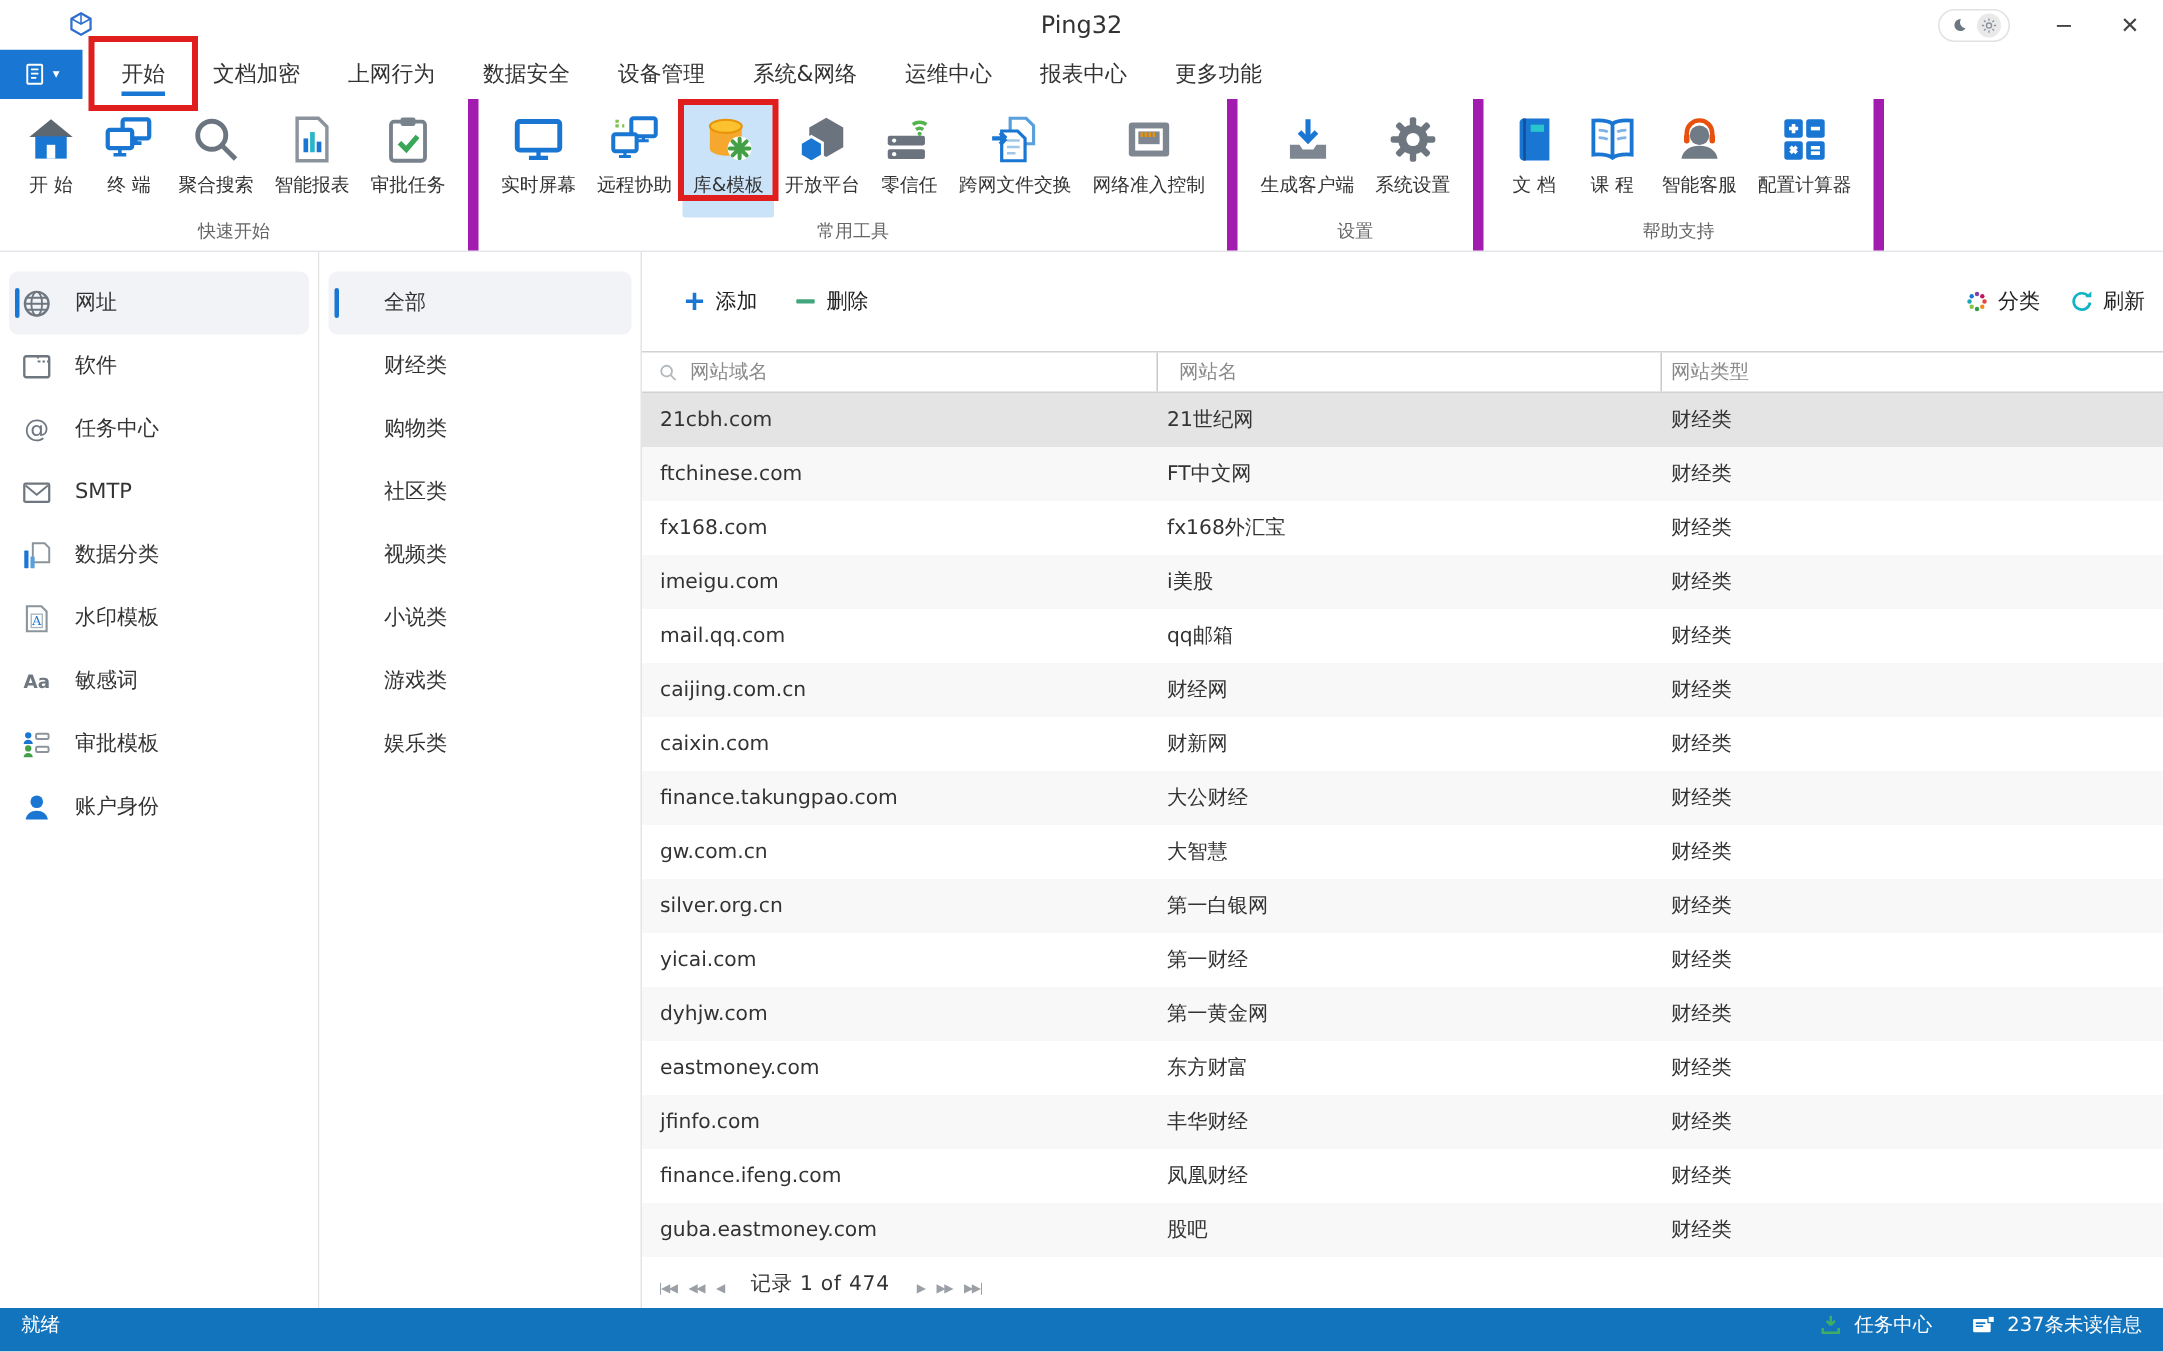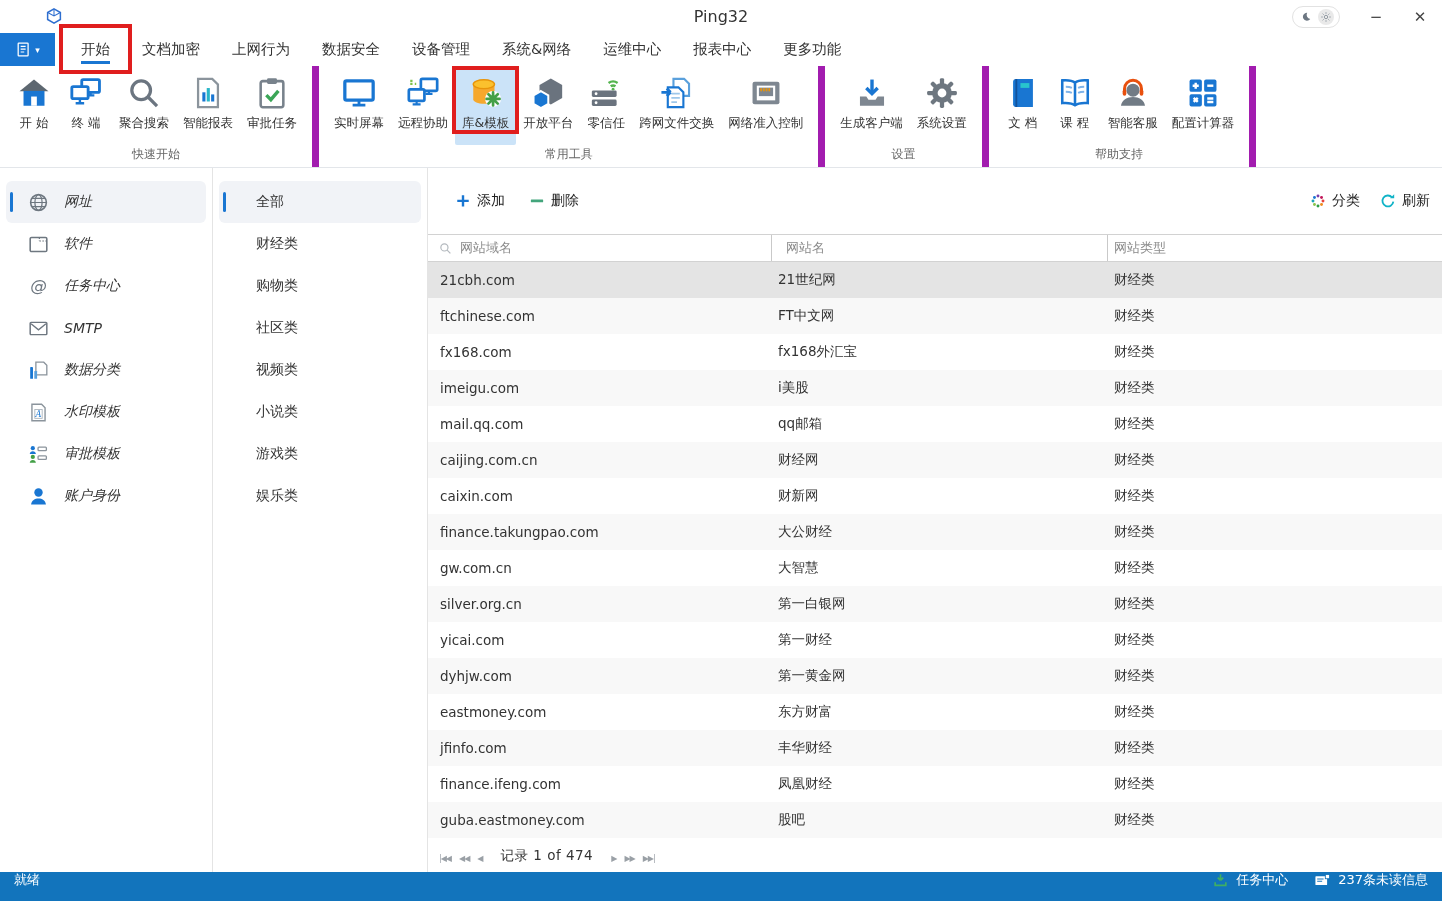--- a/index.html
+++ b/index.html
@@ -38,21 +38,21 @@
   .rtool .anno{top:-3px;left:-3px;right:-3px;bottom:11px;}
   .ticon{width:34px;height:34px;display:block;}
   .ticon svg{width:100%;height:100%;}
   .tlabel{margin-top:5px;font-size:12.5px;color:#333;white-space:nowrap;}
   .glabel{height:22px;line-height:19px;text-align:center;font-size:12px;color:#666;}
 
   
   .main{flex:1;display:flex;min-height:0;}
   .sidebar{width:213px;border-right:1px solid #e4e4e4;padding-top:13px;background:#fff;}
   .catbar{width:215px;border-right:1px solid #e4e4e4;padding-top:13px;background:#fff;}
-  .side-item{height:42px;display:flex;align-items:center;margin:0 6px;padding:0 22px;border-radius:6px;font-size:14px;color:#333;position:relative;cursor:default;font-style:italic;}
+  .side-item{height:42px;display:flex;align-items:center;margin:0 6px;padding:0 8px;border-radius:6px;font-size:14px;color:#333;position:relative;cursor:default;}
   .side-item .sicon{width:21px;height:21px;margin-right:15px;flex:0 0 auto;}
   .side-item .sicon svg{width:100%;height:100%;}
   .side-item.selected{background:#f1f3f7;}
   .side-item.selected::before{content:'';position:absolute;left:4px;top:11px;bottom:11px;width:3px;border-radius:2px;background:#1976d2;}
   .cat-item{height:42px;display:flex;align-items:center;margin:0 6px;padding:0 10px 0 37px;border-radius:6px;font-size:14px;color:#333;position:relative;cursor:default;}
   .cat-item.selected{background:#f1f3f7;}
   .cat-item.selected::before{content:'';position:absolute;left:4px;top:11px;bottom:11px;width:3px;border-radius:2px;background:#1976d2;}
 
   .content{flex:1;display:flex;flex-direction:column;background:#fff;min-width:0;}
   .content-toolbar{height:66px;display:flex;align-items:center;padding:0 12px 0 27px;}
@@ -77,21 +77,21 @@
   .gcell{overflow:hidden;white-space:nowrap;}
   .gcell.c1{width:343px;padding-left:12px;}
   .gcell.c2{width:336px;padding-left:7px;}
   .gcell.c3{flex:1;padding-left:7px;}
 
   .pager{height:33px;display:flex;align-items:center;padding-left:7px;flex:0 0 auto;}
   .pg-btn{font-size:8px;color:#9aa0a6;padding:3px 4px;letter-spacing:-1px;cursor:default;}
   .pg-label{font-size:13.5px;color:#333;margin:0 14px;letter-spacing:.5px;}
 
   
-  .statusbar{height:29px;background:#1274bc;color:#fff;display:flex;align-items:flex-end;padding:12px 14px;font-size:13px;flex:0 0 auto;}
+  .statusbar{height:29px;background:#1274bc;color:#fff;display:flex;align-items:flex-start;padding:2px 14px;font-size:13px;flex:0 0 auto;}
   .sb-right{margin-left:auto;display:flex;align-items:center;gap:26px;}
   .sb-item{display:flex;align-items:center;gap:7px;cursor:default;}
   .sb-item .sbicon{width:17px;height:17px;}
   .sb-item .sbicon svg{width:100%;height:100%;}
 </style>
 </head>
 <body>
 
 <div class="window">
 
@@ -382,20 +382,26 @@
         <div class="side-item">
           <span class="sicon"><svg viewBox="0 0 24 24" xmlns="http://www.w3.org/2000/svg">
               <path d="M4.5 2.5h11l4 4v15h-15z" fill="#fff" stroke="#8b949c" stroke-width="1.6"></path>
               <rect x="7.8" y="8.5" width="8.4" height="10.2" fill="none" stroke="#aab3bb" stroke-width="1"></rect>
               <text x="12" y="16.8" font-size="9.5" text-anchor="middle" fill="#1976d2" font-family="DejaVu Serif, serif">A</text>
             </svg></span>
           <span>水印模板</span>
         </div>
         <div class="side-item">
           <span class="sicon"><svg viewBox="0 0 24 24" xmlns="http://www.w3.org/2000/svg">
+              <text x="12" y="16.8" font-size="14" font-weight="bold" text-anchor="middle" fill="#6e7780" font-family="DejaVu Sans, sans-serif">Aa</text>
+            </svg></span>
+          <span>敏感词</span>
+        </div>
+        <div class="side-item">
+          <span class="sicon"><svg viewBox="0 0 24 24" xmlns="http://www.w3.org/2000/svg">
               <circle cx="5.5" cy="4.8" r="2.4" fill="#1976d2"></circle>
               <path d="M2 11.5c0-2 1.6-3.3 3.5-3.3S9 9.5 9 11.5z" fill="#1976d2"></path>
               <rect x="11.5" y="3.6" width="9.5" height="4" rx="1" fill="none" stroke="#8b949c" stroke-width="1.5"></rect>
               <circle cx="5.5" cy="14.8" r="2.4" fill="#43a047"></circle>
               <path d="M2 21.5c0-2 1.6-3.3 3.5-3.3S9 19.5 9 21.5z" fill="#43a047"></path>
               <rect x="11.5" y="13.6" width="9.5" height="4" rx="1" fill="none" stroke="#8b949c" stroke-width="1.5"></rect>
             </svg></span>
           <span>审批模板</span>
         </div>
         <div class="side-item">

